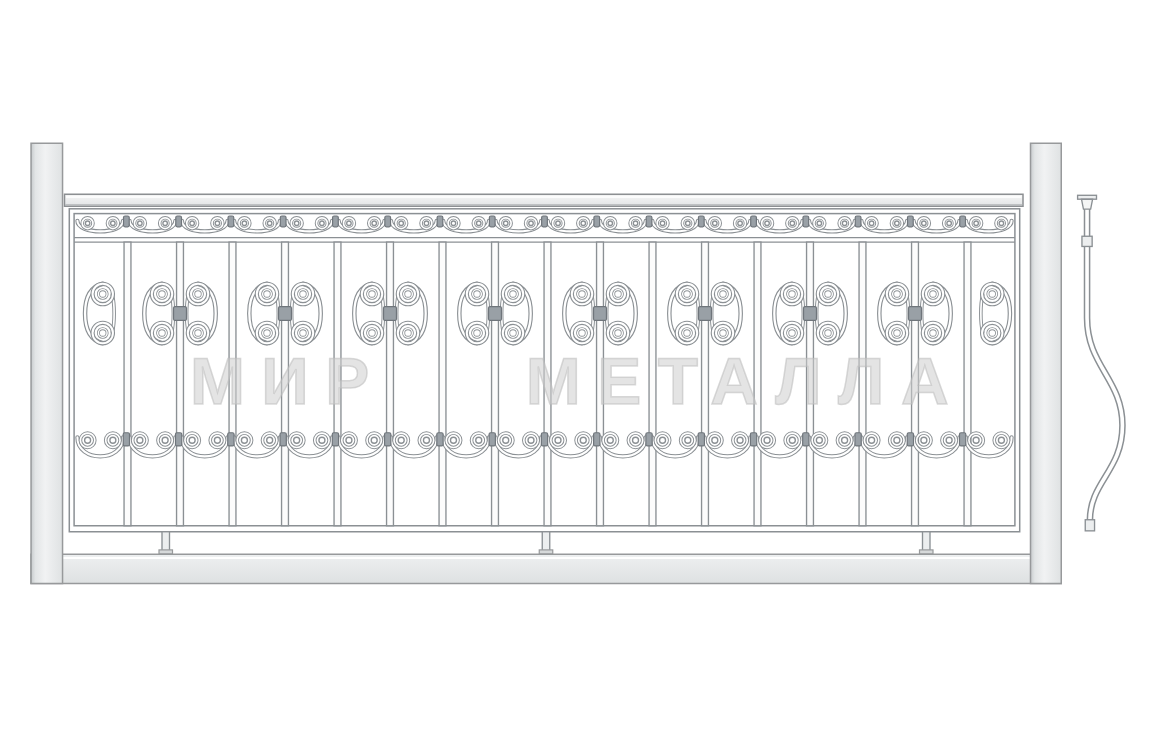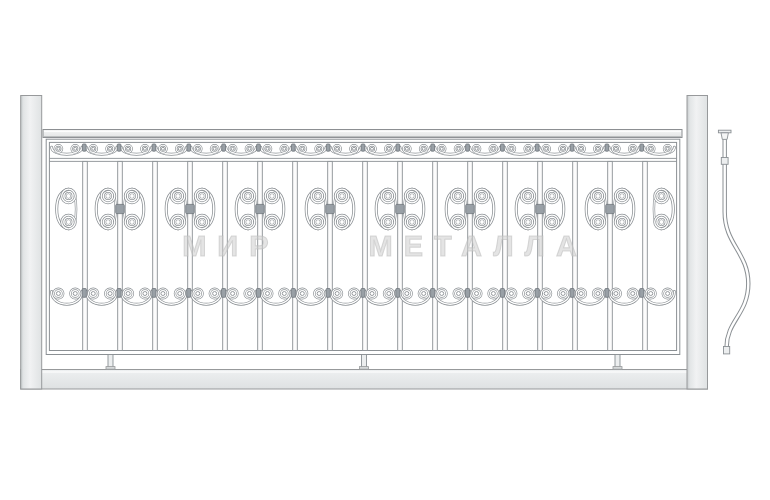--- a/index.html
+++ b/index.html
@@ -3,21 +3,21 @@
 <meta charset="utf-8">
 <style>
   html,body{margin:0;padding:0;background:#ffffff;}
   .canvas{
     position:relative;width:770px;height:500px;background:#ffffff;overflow:hidden;
     font-family:"Liberation Sans", sans-serif;
   }
   .canvas svg{position:absolute;left:0;top:0;}
   .watermark{
     position:absolute;left:0;right:0;top:230px;text-align:center;
-    font-size:29px;font-weight:bold;letter-spacing:11px;word-spacing:70px;
+    font-size:44px;font-weight:bold;letter-spacing:11px;word-spacing:70px;
     color:rgba(205,205,205,0.55);
     -webkit-text-stroke:1px rgba(188,188,188,0.55);
     white-space:nowrap;pointer-events:none;user-select:none;
   }
 </style>
 </head>
 <body>
 
 <div class="canvas">
   <svg id="railing-svg" width="770" height="500" viewBox="0 0 770 500">

